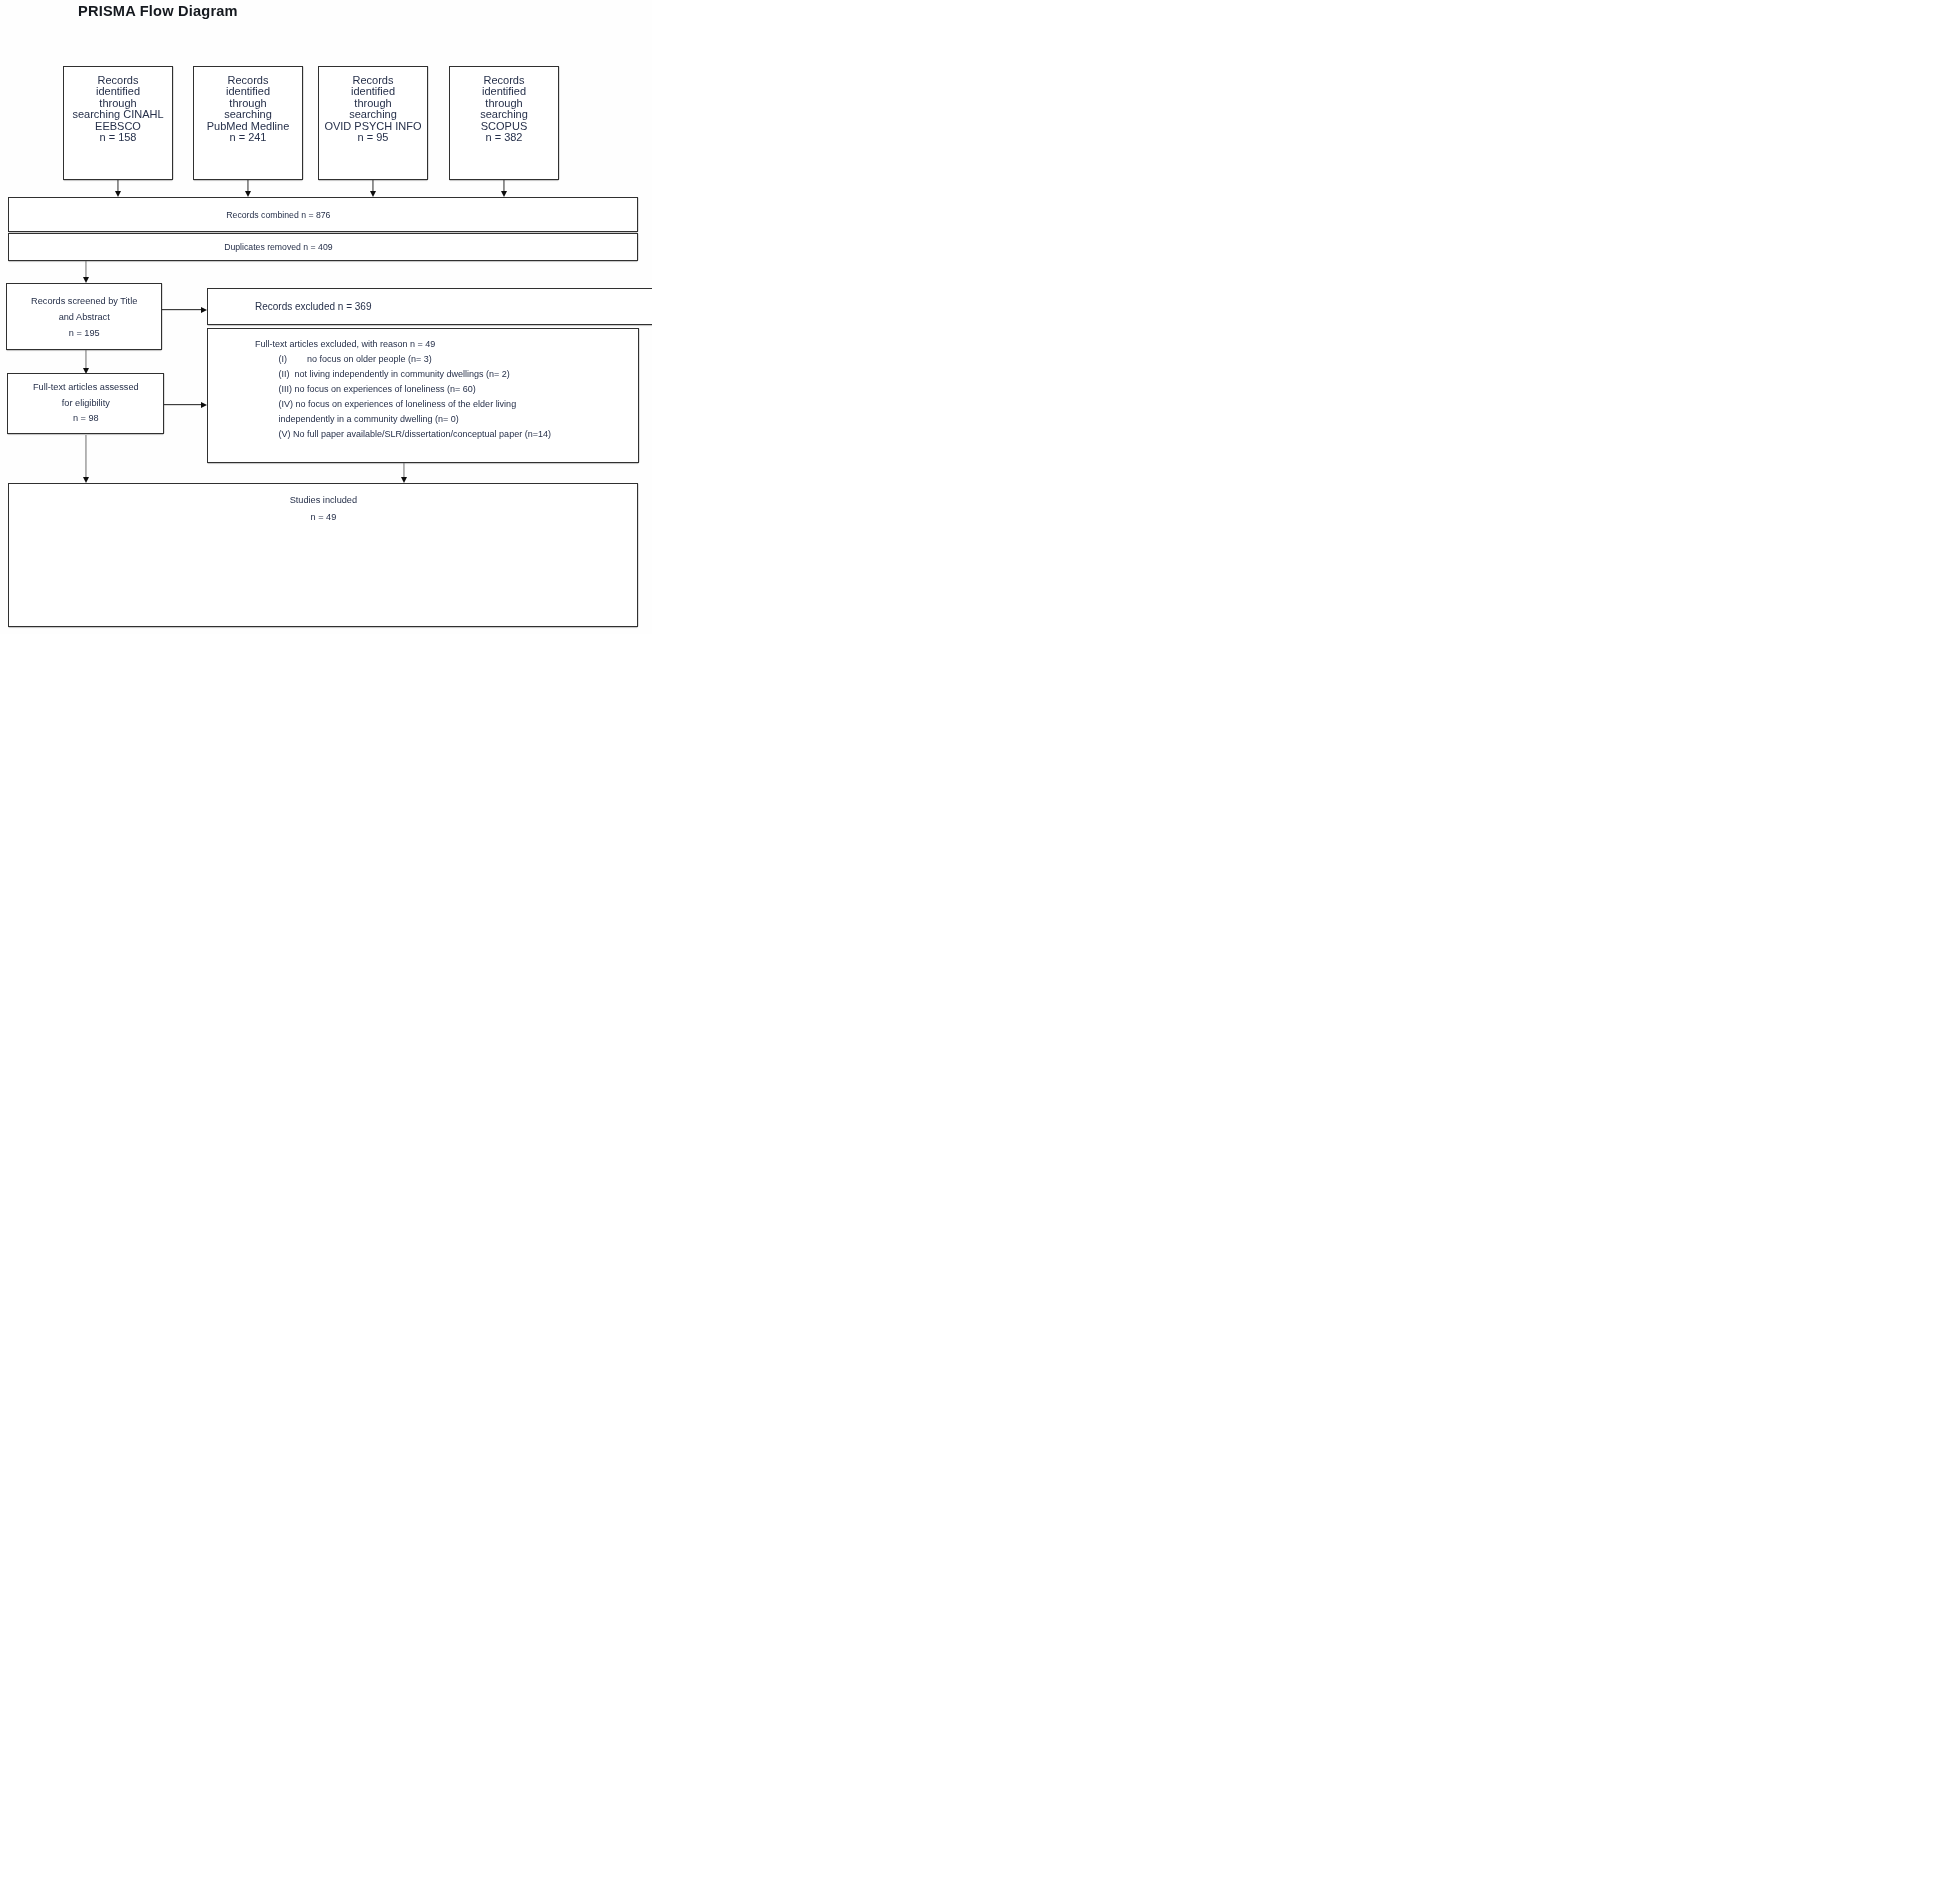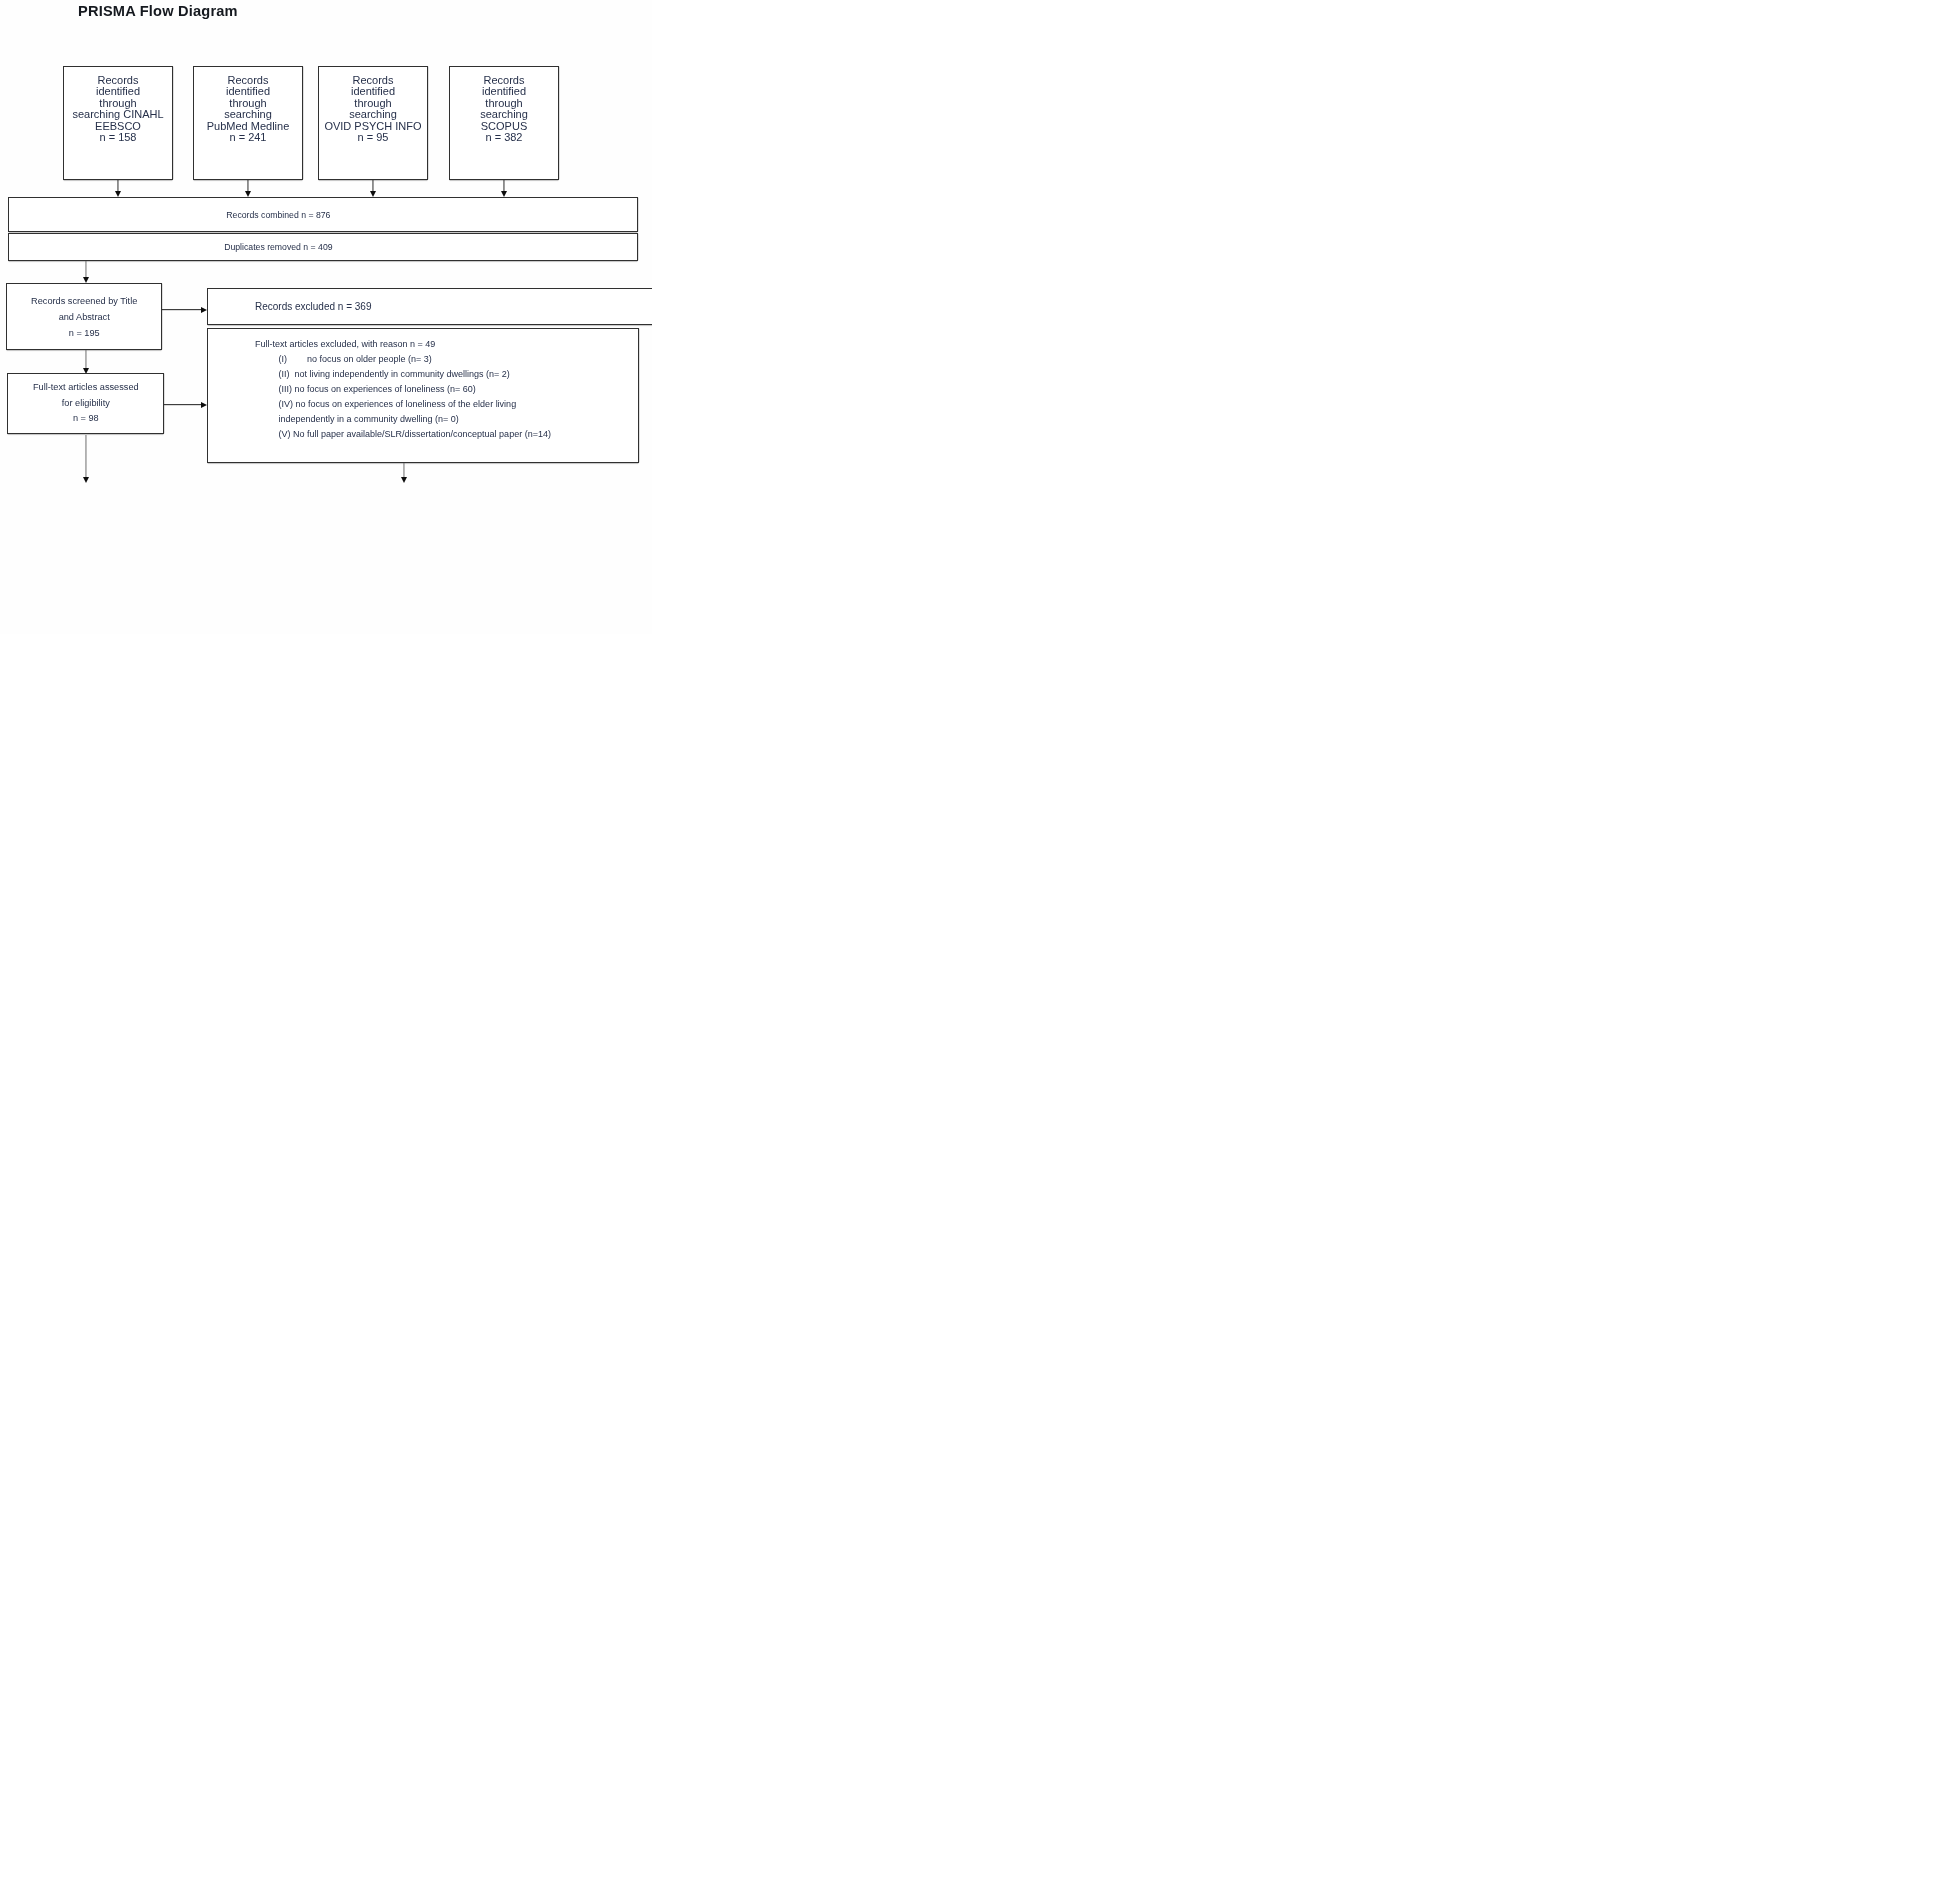--- a/index.html
+++ b/index.html
@@ -171,15 +171,19 @@
   <div class="arrow-v" style="left:82px; top:435px; width:7.8px; height:48px;">
       <div class="shaft"></div>
       <div class="head"></div>
     </div>
 
   <div class="arrow-v" style="left:400px; top:463px; width:7.8px; height:20px;">
       <div class="shaft"></div>
       <div class="head"></div>
     </div>
 
+  <div class="box wide-box included-box stack">
+    <div>Studies included</div>
+    <div>n = 49</div>
+  </div>
 
 </div>
 
 
 </body></html>

